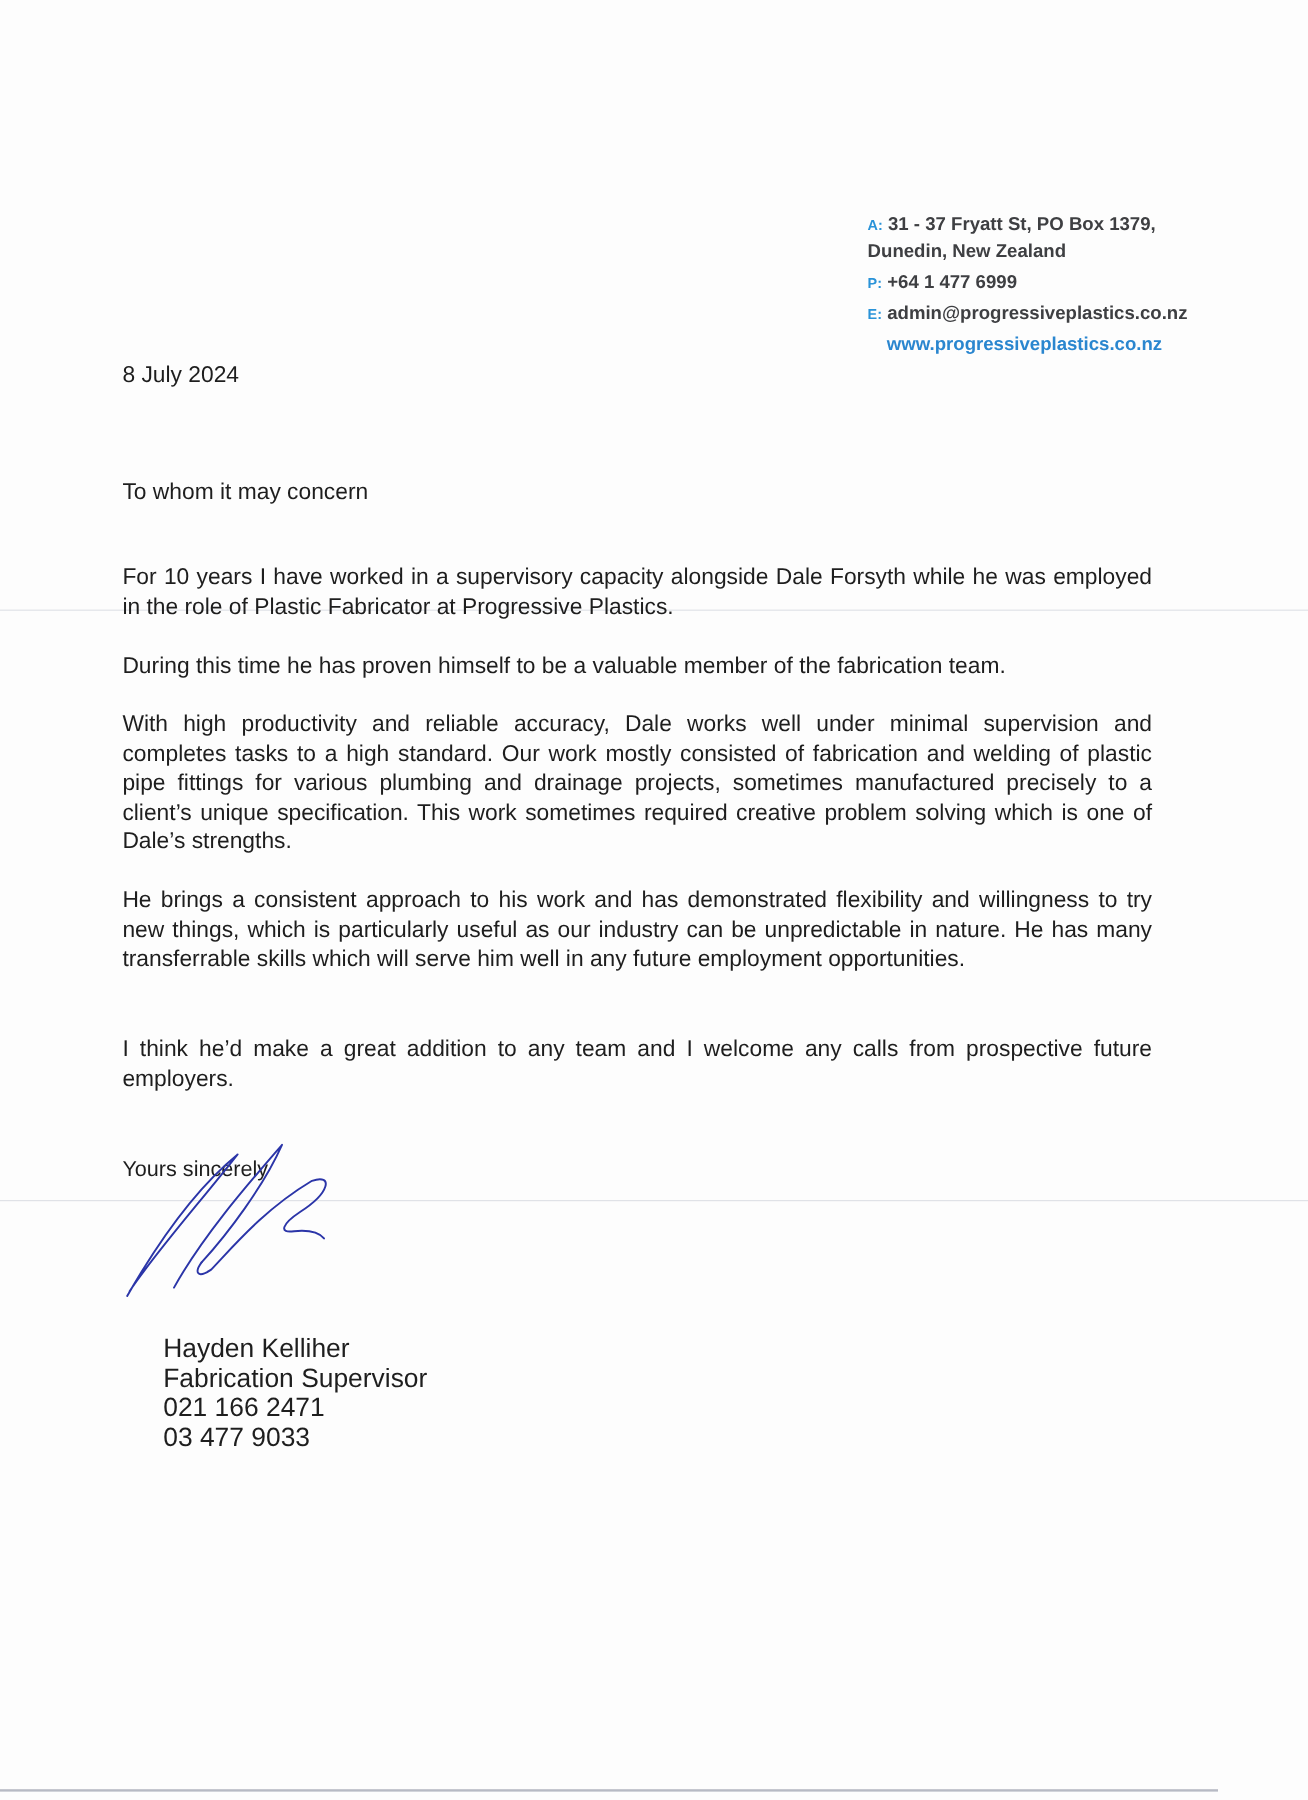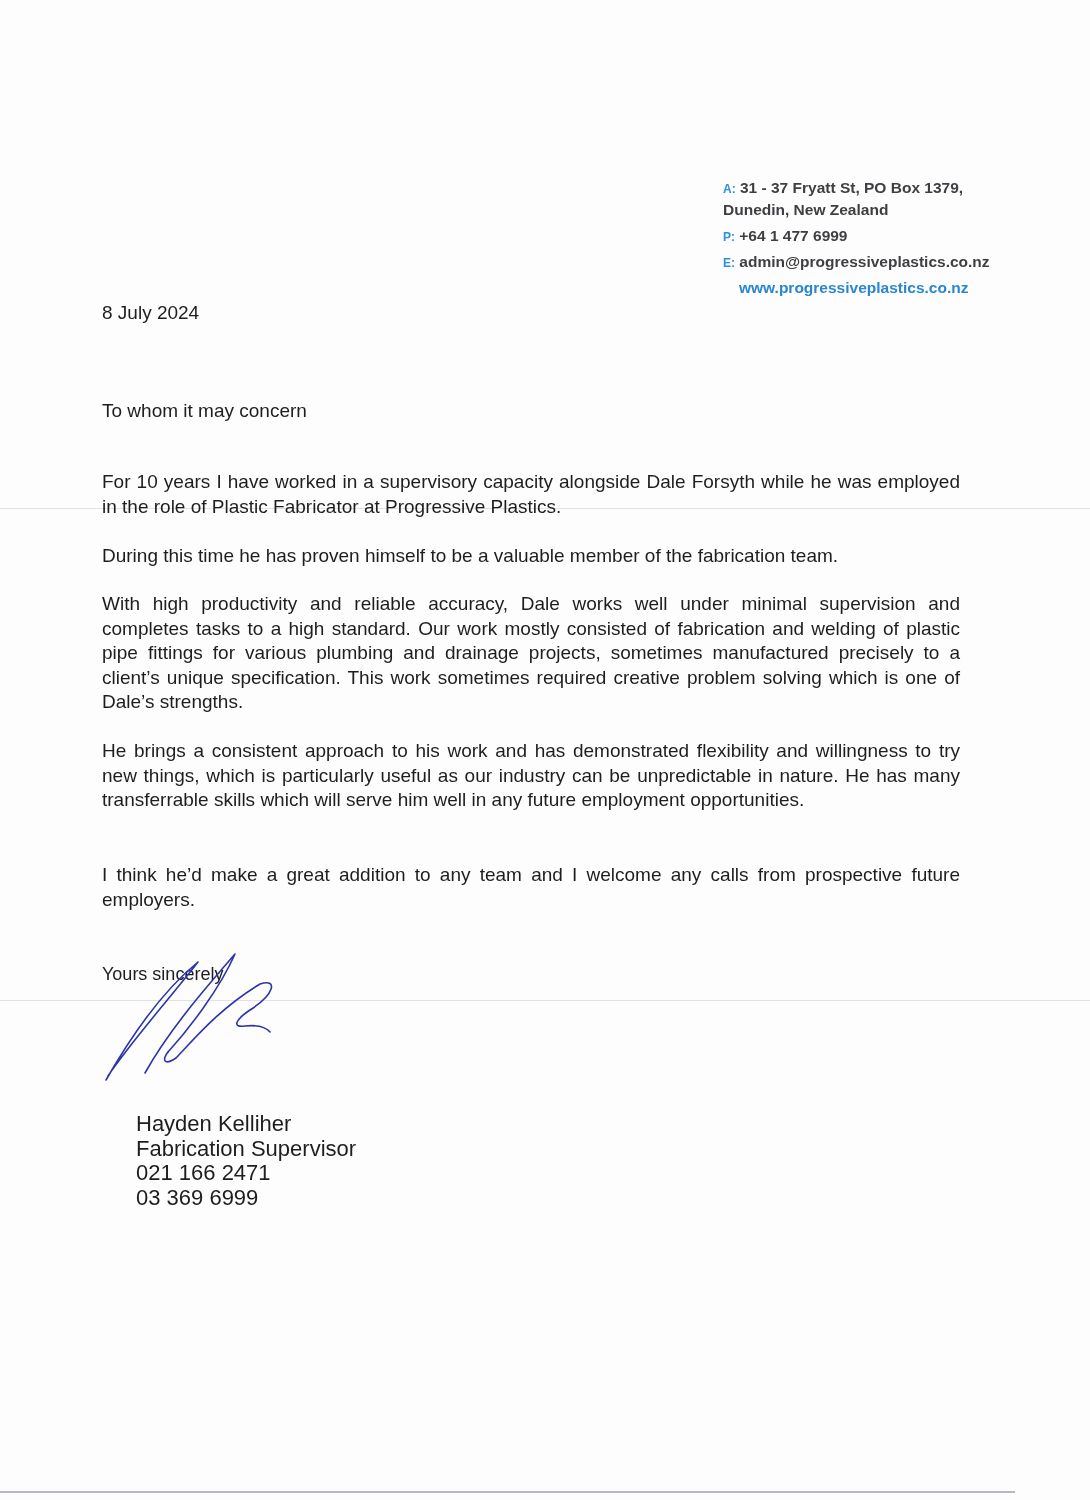--- a/index.html
+++ b/index.html
@@ -83,15 +83,15 @@
       <path d="M6 132 C 30 90, 60 45, 98 14 C 70 50, 30 95, 8 128"></path>
       <path d="M45 125 C 70 80, 110 35, 135 6 C 120 40, 90 80, 68 104"></path>
       <path d="M68 104 C 62 112, 64 118, 76 110 C 95 90, 120 60, 160 36 C 178 30, 175 46, 150 62 C 135 72, 132 80, 145 78 C 155 77, 165 78, 170 84"></path>
     </g>
   </svg>
 
   <div class="sigblock">
     <div>Hayden Kelliher</div>
     <div>Fabrication Supervisor</div>
     <div>021 166 2471</div>
-    <div>03 369 6999</div>
+    <div>03 477 9033</div>
   </div>
 </div>
 
 </body></html>

